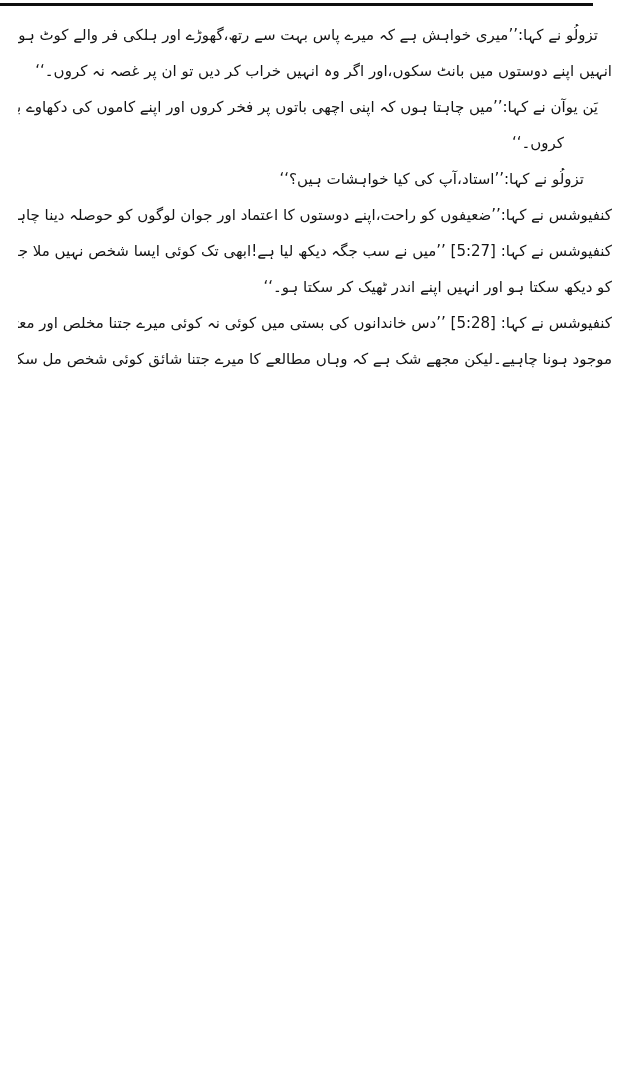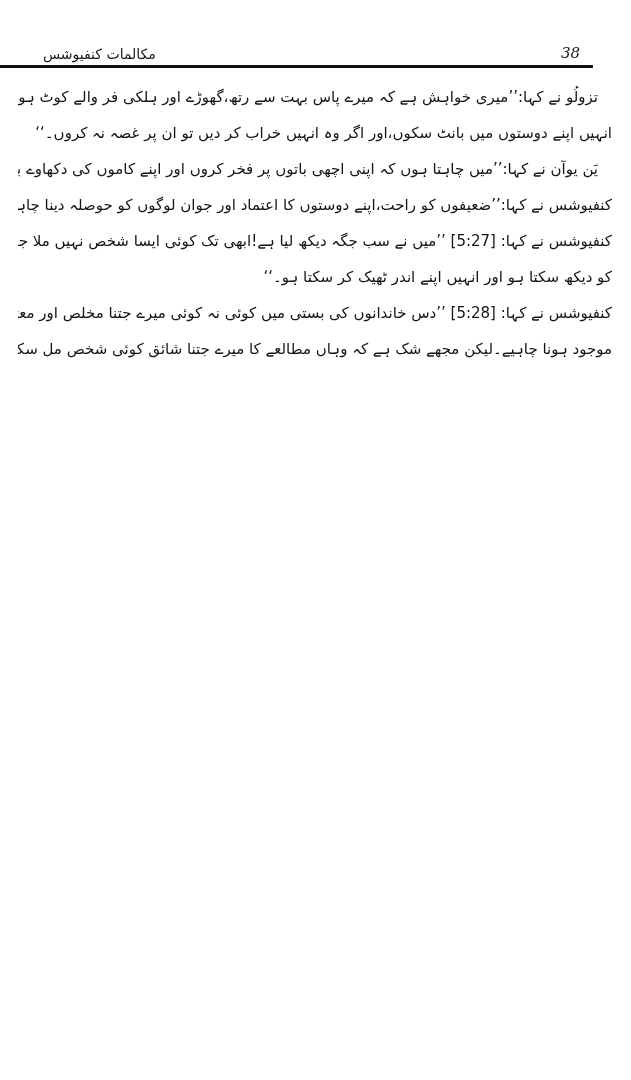--- a/index.html
+++ b/index.html
@@ -67,28 +67,26 @@
   }
   .ind0 { padding-right: 0; }
   .ind1 { padding-right: 14px; }
   .ind2 { padding-right: 28px; }
   .ind3 { padding-right: 48px; }
 </style>
 </head>
 <body>
 
 <div class="page">
-  <div class="header">
-    <span class="book-title">مکالمات کنفیوشس</span>
-    <span class="page-number">38</span>
-  </div>
   <div class="header-rule"></div>
   <div class="text-body">
       <div class="line lj ind1">تزولُو نے کہا:’’میری خواہش ہے کہ میرے پاس بہت سے رتھ،گھوڑے اور ہلکی فر والے کوٹ ہوں تا کہ</div>
       <div class="line lr ind0">انہیں اپنے دوستوں میں بانٹ سکوں،اور اگر وہ انہیں خراب کر دیں تو ان پر غصہ نہ کروں۔‘‘</div>
       <div class="line lj ind1">یَن یوآن نے کہا:’’میں چاہتا ہوں کہ اپنی اچھی باتوں پر فخر کروں اور اپنے کاموں کی دکھاوے بازی نہ</div>
+      <div class="line lr ind3">کروں۔‘‘</div>
+      <div class="line lr ind2">تزولُو نے کہا:’’استاد،آپ کی کیا خواہشات ہیں؟‘‘</div>
       <div class="line lj ind0">کنفیوشس نے کہا:’’ضعیفوں کو راحت،اپنے دوستوں کا اعتماد اور جوان لوگوں کو حوصلہ دینا چاہتا ہوں۔‘‘</div>
       <div class="line lj ind0">کنفیوشس نے کہا: ⁦[5:27]⁩ ’’میں نے سب جگہ دیکھ لیا ہے!ابھی تک کوئی ایسا شخص نہیں ملا جو اپنی غلطیوں</div>
       <div class="line lr ind0">کو دیکھ سکتا ہو اور انہیں اپنے اندر ٹھیک کر سکتا ہو۔‘‘</div>
       <div class="line lj ind0">کنفیوشس نے کہا: ⁦[5:28]⁩ ’’دس خاندانوں کی بستی میں کوئی نہ کوئی میرے جتنا مخلص اور معتبر شخص</div>
       <div class="line lr ind0">موجود ہونا چاہیے۔لیکن مجھے شک ہے کہ وہاں مطالعے کا میرے جتنا شائق کوئی شخص مل سکے گا۔‘‘</div>
     </div>
 </div>
 
 </body></html>

